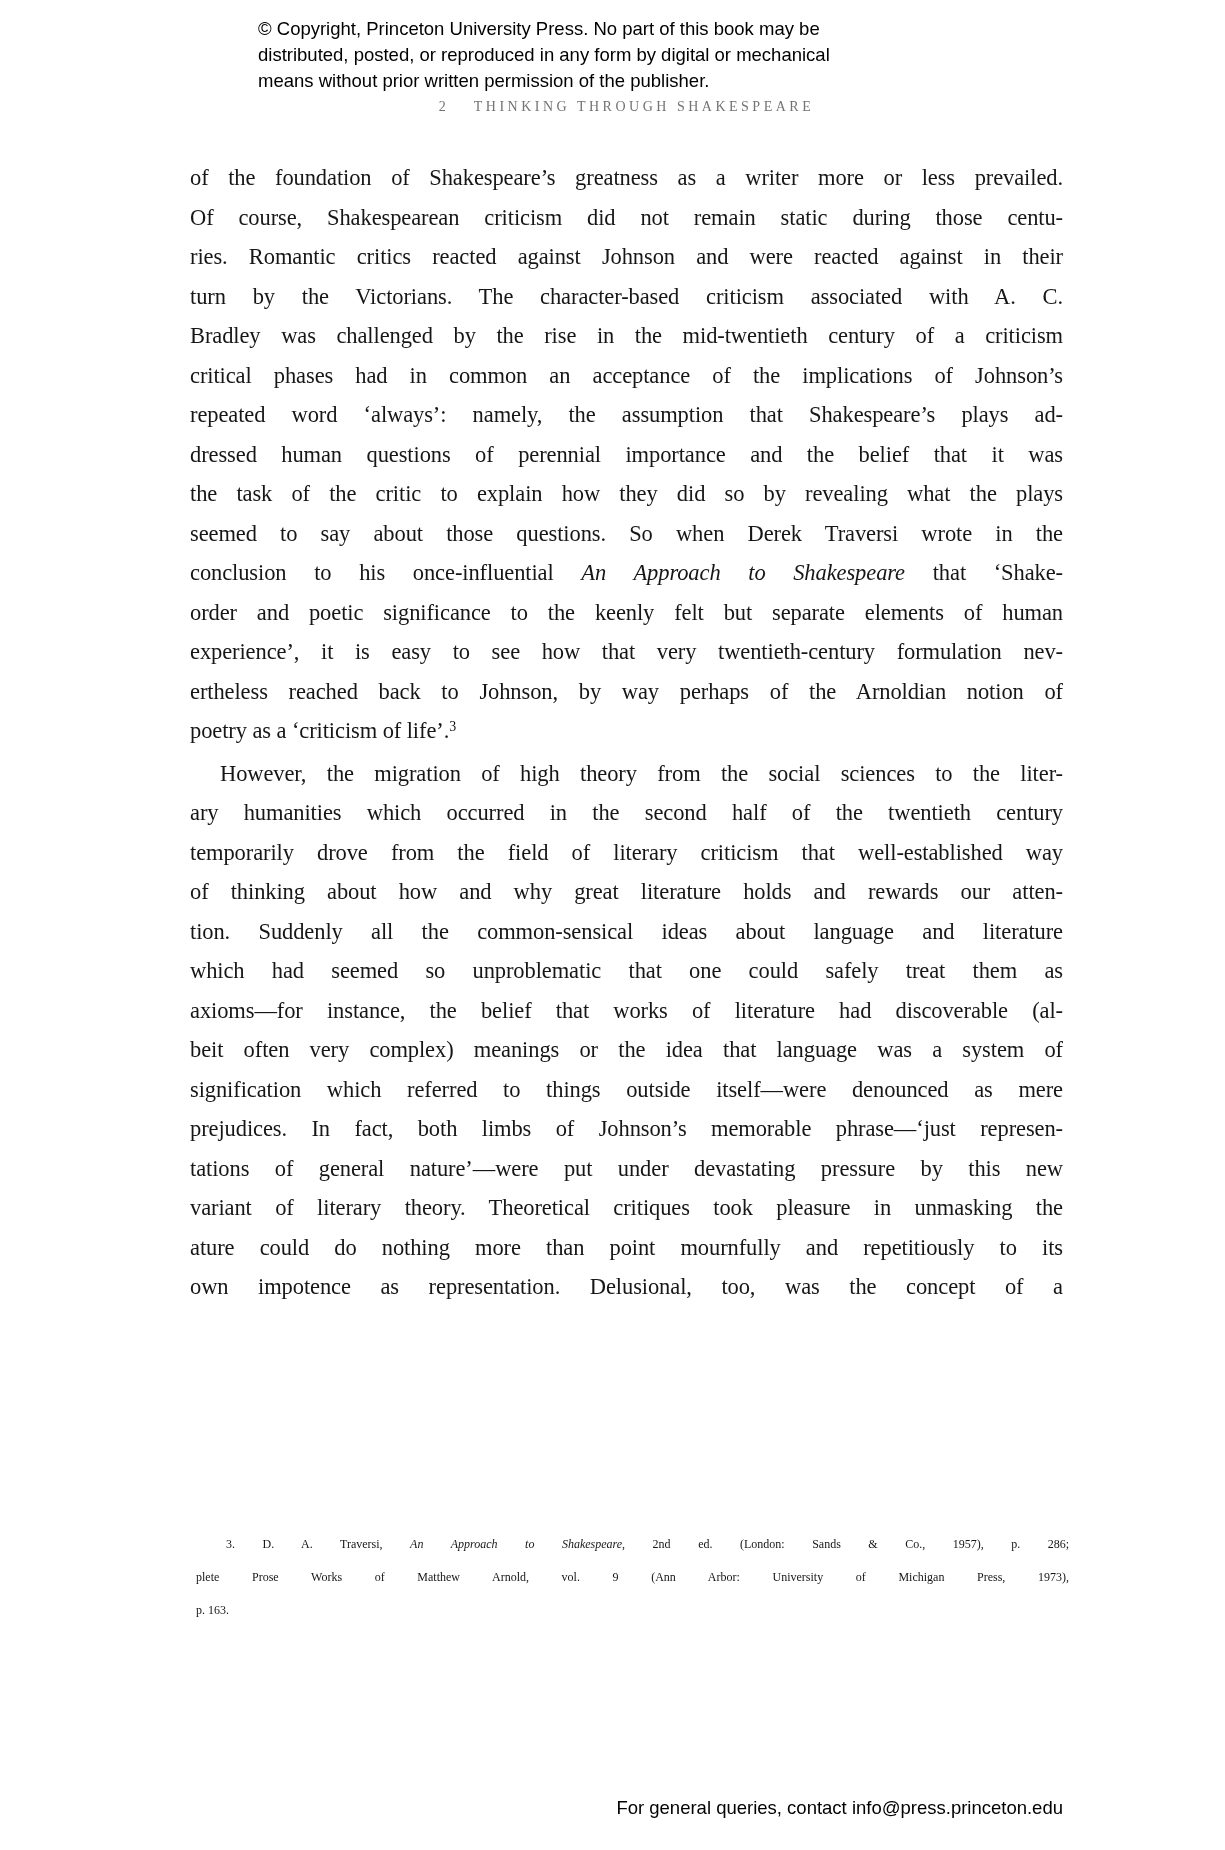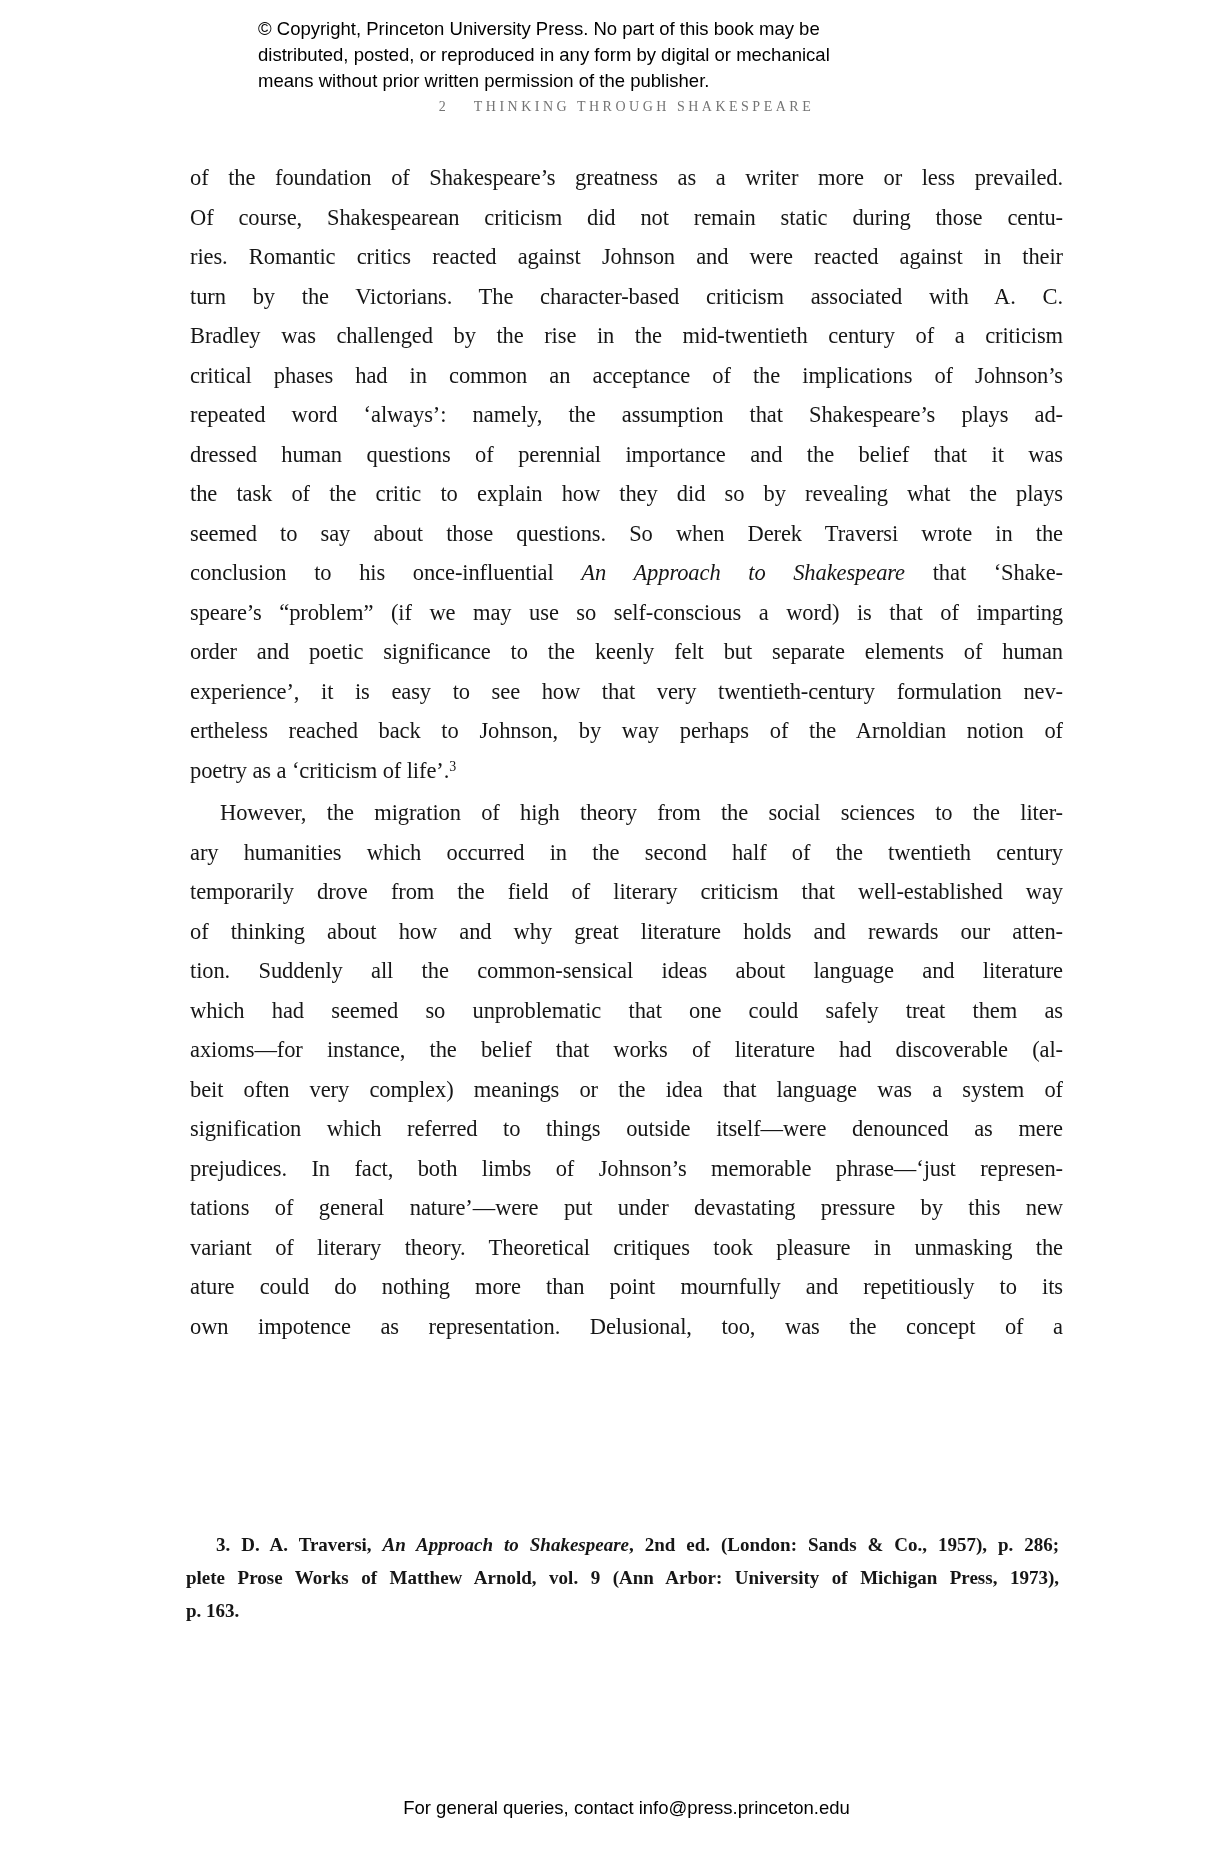--- a/index.html
+++ b/index.html
@@ -39,43 +39,42 @@
       position: absolute;
       left: 190px;
       top: 158px;
       width: 873px;
       font-size: 22.5px;
       line-height: 39.5px;
       letter-spacing: -0.1px;
     }
     .footnote {
       position: absolute;
-      left: 186px;
+      left: 196px;
       top: 1528px;
       width: 873px;
-      font-size: 19px;
+      font-size: 12px;
       line-height: 33px;
-      font-weight: bold;
     }
     .line { text-align: justify; text-align-last: justify; }
     .line.no-justify { text-align-last: left; }
     .line.indent { text-indent: 30px; }
     .italic { font-style: italic; }
     sup.fn {
       font-size: 0.62em;
       vertical-align: baseline;
       position: relative;
       top: -0.5em;
     }
     .page-footer {
       position: absolute;
       left: 190px;
       top: 1797px;
       width: 873px;
-      text-align: center;
+      text-align: right;
       font-family: "Liberation Sans", sans-serif;
       font-size: 18.5px;
       color: #000000;
     }
   </style>
 </head>
 <body>
 
 <div class="copyright">
   <div>© Copyright, Princeton University Press. No part of this book may be</div>
@@ -92,21 +91,20 @@
     <div class="line"><span>Of course, Shakespearean criticism did not remain static during those centu-</span></div>
     <div class="line"><span>ries. Romantic critics reacted against Johnson and were reacted against in their</span></div>
     <div class="line"><span>turn by the Victorians. The character-based criticism associated with A. C.</span></div>
     <div class="line"><span>Bradley was challenged by the rise in the mid-twentieth century of a criticism</span></div>
     <div class="line"><span>critical phases had in common an acceptance of the implications of Johnson’s</span></div>
     <div class="line"><span>repeated word ‘always’: namely, the assumption that Shakespeare’s plays ad-</span></div>
     <div class="line"><span>dressed human questions of perennial importance and the belief that it was</span></div>
     <div class="line"><span>the task of the critic to explain how they did so by revealing what the plays</span></div>
     <div class="line"><span>seemed to say about those questions. So when Derek Traversi wrote in the</span></div>
     <div class="line"><span>conclusion to his once-influential </span><span class="italic">An Approach to Shakespeare</span><span> that ‘Shake-</span></div>
-    <div class="line"><span>speare’s “problem” (if we may use so self-conscious a word) is that of imparting</span></div>
     <div class="line"><span>order and poetic significance to the keenly felt but separate elements of human</span></div>
     <div class="line"><span>experience’, it is easy to see how that very twentieth-century formulation nev-</span></div>
     <div class="line"><span>ertheless reached back to Johnson, by way perhaps of the Arnoldian notion of</span></div>
     <div class="line no-justify"><span>poetry as a ‘criticism of life’.</span><sup class="fn">3</sup></div>
     <div class="line indent"><span>However, the migration of high theory from the social sciences to the liter-</span></div>
     <div class="line"><span>ary humanities which occurred in the second half of the twentieth century</span></div>
     <div class="line"><span>temporarily drove from the field of literary criticism that well-established way</span></div>
     <div class="line"><span>of thinking about how and why great literature holds and rewards our atten-</span></div>
     <div class="line"><span>tion. Suddenly all the common-sensical ideas about language and literature</span></div>
     <div class="line"><span>which had seemed so unproblematic that one could safely treat them as</span></div>

